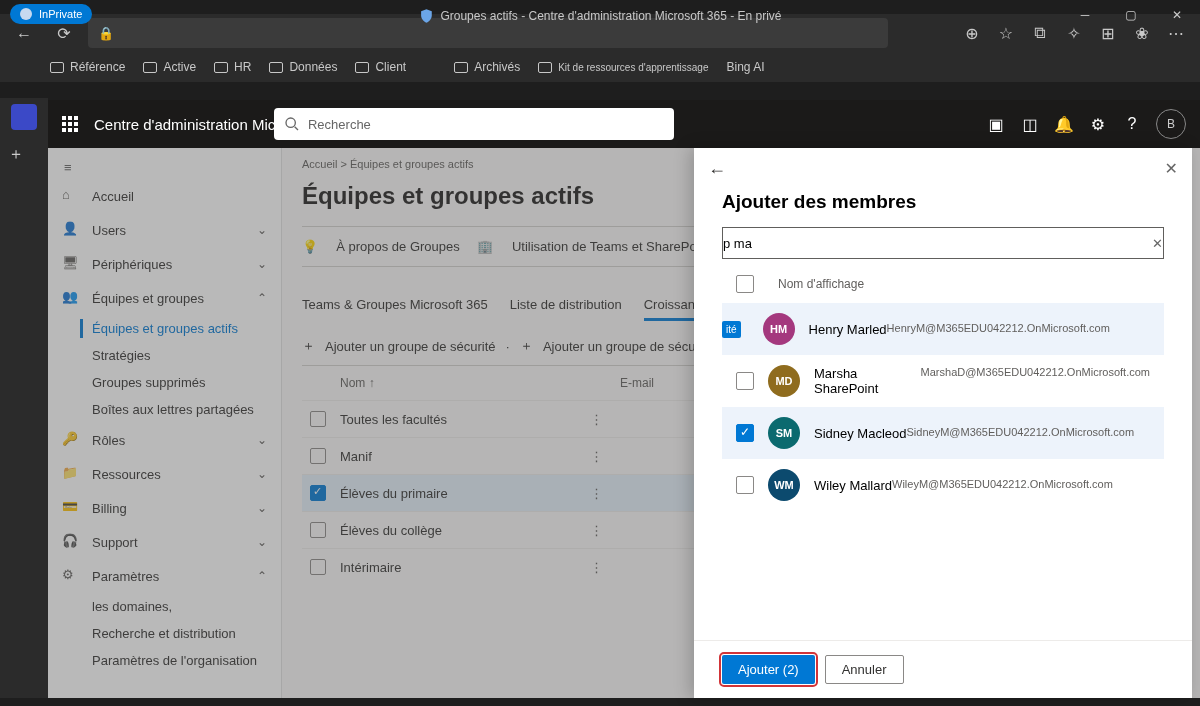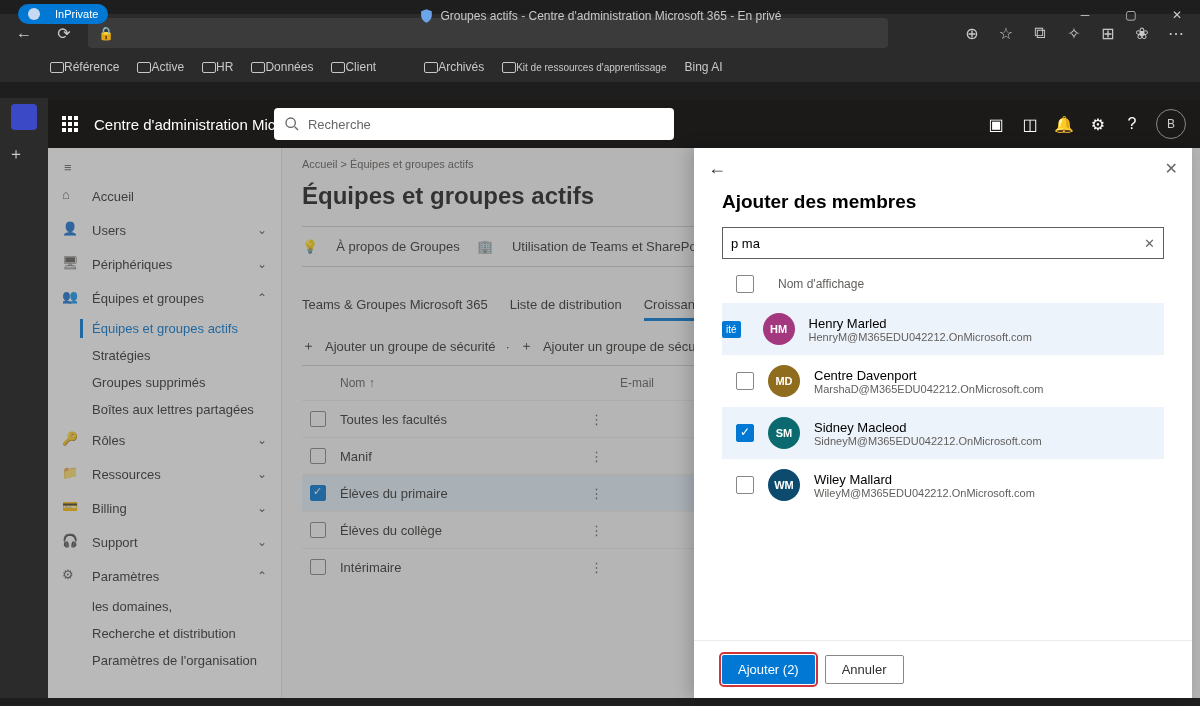--- a/index.html
+++ b/index.html
@@ -1,29 +1,29 @@
 <!DOCTYPE html>
 <html><head>
 <meta charset="utf-8">
 <style>
 * { margin: 0; padding: 0; box-sizing: border-box; font-family: "Segoe UI", Arial, sans-serif; }
 body { width: 1200px; height: 706px; background: #1e1e1e; overflow: hidden; position: relative; }
-.inprivate-badge { background: #0078d4; color: #fff; font-size: 11px; padding: 2px 10px; border-radius: 14px; margin-left: 14px; display: inline-flex; align-items: center; gap: 15px; height: 20px; position: absolute; top: 4px; left: 4px; z-index: 5;}
+.inprivate-badge { background: #0078d4; color: #fff; font-size: 11px; padding: 2px 10px; border-radius: 14px; margin-left: 6px; display: inline-flex; align-items: center; gap: 7px; height: 20px; position: absolute; top: 4px; left: 4px; z-index: 5;}
 .inprivate-badge .dot { width: 12px; height: 12px; border-radius: 50%; background: #c6d9f0;}
 .tab-title { position: absolute; top: 8px; left: 50%; transform: translateX(-50%); color: #c8c8c8; font-size: 12px; display: flex; align-items: center; gap: 6px; z-index: 3;}
 .win-controls { position: absolute; top: 0; right: 0; display: flex; z-index: 3;}
 .win-controls div { width: 46px; height: 30px; color: #ccc; display: flex; align-items: center; justify-content: center; font-size: 12px;}
 
 .addr-row { height: 38px; background: #2b2b2b; display: flex; align-items: center; padding: 0 8px; gap: 8px; margin-top: 14px;}
 .icon-btn { width: 32px; height: 32px; display: flex; align-items: center; justify-content: center; color: #c8c8c8; border-radius: 4px;}
 .addr-bar { flex: 1; background: #3b3b3b; border-radius: 4px; height: 30px; display: flex; align-items: center; padding: 0 10px; color: #aaa; font-size: 13px; gap: 8px; max-width: 800px;}
 .addr-right { display: flex; gap: 2px; margin-left: auto;}
 
 .bookmarks-row { height: 30px; background: #2b2b2b; display: flex; align-items: center; padding: 0 10px 0 50px; gap: 18px;}
-.bookmark { display: flex; align-items: center; color: #c8c8c8; font-size: 12px;}
+.bookmark { display: flex; align-items: center; gap: 6px; color: #c8c8c8; font-size: 12px;}
 .folder-icon { width: 14px; height: 11px; border: 1px solid #c8c8c8; border-radius: 2px; position: relative;}
 .logo-sq { width: 26px; height: 26px; background: #3b49c7; border-radius: 4px; margin: 6px auto;}
 
 
 .app-row { position: absolute; left: 48px; top: 100px; right: 0; height: 48px; background: #1b1a19; display: flex; align-items: center; padding: 0 14px; gap: 16px; color: #fff;}
 .waffle { display: grid; grid-template-columns: repeat(3,4px); grid-template-rows: repeat(3,4px); gap: 2px;}
 .waffle span { background: #fff;}
 .app-title { font-size: 15px; color: #fff;}
 .search-box { margin-left: auto; width: 400px; height: 32px; background: #fff; border-radius: 4px; display: flex; align-items: center; padding: 0 10px; gap: 8px; color: #666; font-size: 13px; position: relative; left:-190px;}
 .hdr-right { display: flex; gap: 14px; align-items: center; margin-left: auto;}
@@ -63,31 +63,31 @@
 .row .more { color: #605e5c;}
 .row.selected { background: #e5f1fb;}
 
 
 .panel { position: absolute; right: 8px; top: 148px; bottom: 8px; width: 498px; background: #fff; z-index: 5; box-shadow: -4px 0 16px rgba(0,0,0,0.2); display: flex; flex-direction: column;}
 .panel-top { display: flex; align-items: center; padding: 10px 14px; gap: 10px;}
 .panel-top .back { font-size: 18px; color: #323130; cursor: pointer;}
 .panel-top .close { margin-left: auto; cursor: pointer; color: #666;}
 .panel-title { font-size: 19px; font-weight: 600; padding: 2px 28px 14px;}
 .panel-body { padding: 0 28px; flex: 1; overflow: hidden;}
-.search-field { display: flex; border: 1px solid #605e5c; height: 32px; align-items: center; padding: 0 8px; font-size: 13px; gap: 36px;}
+.search-field { display: flex; border: 1px solid #605e5c; height: 32px; align-items: center; padding: 0 0; font-size: 13px; gap: 36px;}
 .search-field input { border: none; outline: none; flex: 1; font-size: 13px;}
 .col-head { display: flex; align-items: center; gap: 24px; padding: 16px 14px 10px; font-size: 12px; color: #605e5c;}
 .col-head .cb2 { width: 18px; height: 18px; border: 1px solid #8a8886; border-radius: 2px;}
 .result { display: flex; align-items: center; gap: 14px; padding: 10px 14px; font-size: 13px;}
 .result.sel { background: #edf3fb;}
 .result .cb2 { width: 18px; height: 18px; border: 1px solid #8a8886; border-radius: 2px; flex-shrink: 0;}
 .result .cb2.on { background: #0078d4; border-color: #0078d4; position: relative;}
 .result .cb2.on::after { content:"✓"; color:#fff; font-size:12px; position:absolute; top:0; left:3px;}
 .result .av { width: 32px; height: 32px; border-radius: 50%; color: #fff; display: flex; align-items: center; justify-content: center; font-size: 11px; font-weight: 600; flex-shrink: 0;}
-.result .info { display: flex; flex-direction: column;}
+.result .info { display: flex; }
 .result .dn { font-size: 13px;}
 .result .em { font-size: 11px; color: #605e5c;}
 .ite-badge { background:#0078d4; color:#fff; font-size:10px; padding:3px 4px; border-radius:2px; margin-left:-46px; margin-right:8px;}
 .panel-footer { padding: 14px 28px; display: flex; gap: 10px; border-top: 1px solid #edebe9;}
 .btn-primary { background: #0078d4; color: #fff; border: none; padding: 7px 16px; font-size: 13px; border-radius: 2px; outline: 2px solid #d13438; outline-offset: 1px; cursor: pointer;}
 .btn-sec { background: #fff; color: #323130; border: 1px solid #8a8886; padding: 6px 16px; font-size: 13px; border-radius: 2px; cursor: pointer;}
 
 svg { width: 16px; height: 16px; }
 </style>
 </head>
@@ -332,21 +332,21 @@
     <span class="av" style="background:#a4387e">HM</span>
     <span class="info">
             <span class="dn">Henry Marled</span>
     <span class="em">HenryM@M365EDU042212.OnMicrosoft.com</span>
           </span>
         </div>
         <div class="result">
           <span class="cb2 "></span>
     <span class="av" style="background:#8f6c1e">MD</span>
     <span class="info">
-            <span class="dn">Centre Davenport</span>
+            <span class="dn">Marsha SharePoint</span>
     <span class="em">MarshaD@M365EDU042212.OnMicrosoft.com</span>
           </span>
         </div>
         <div class="result sel">
           <span class="cb2 on"></span>
     <span class="av" style="background:#0b6a6f">SM</span>
     <span class="info">
             <span class="dn">Sidney Macleod</span>
     <span class="em">SidneyM@M365EDU042212.OnMicrosoft.com</span>
           </span>

